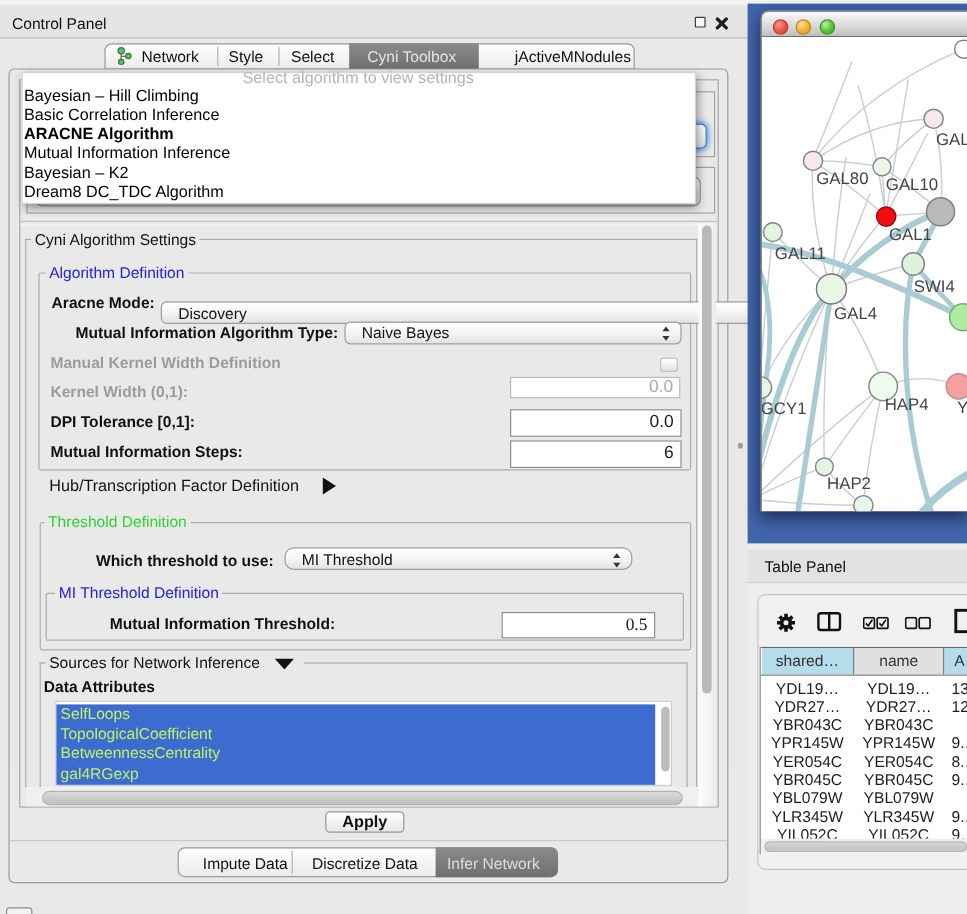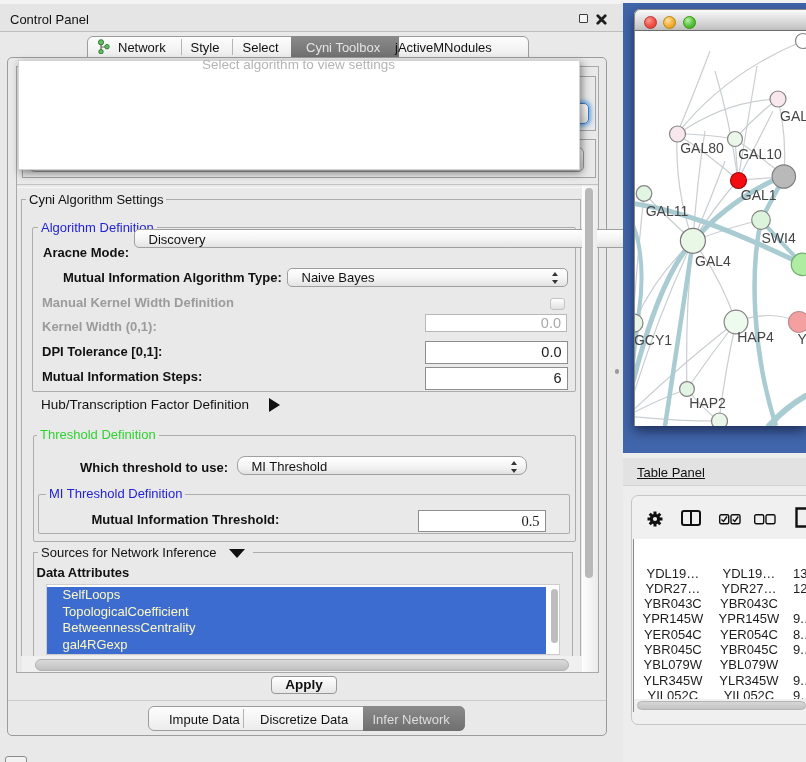--- a/index.html
+++ b/index.html
@@ -45,41 +45,41 @@
   <svg class="abs" style="left:97px;top:39px;" width="14" height="15" viewBox="0 0 14 15">
     <path d="M4 4 V13 M4 8 H9.5" stroke="#6b6b6b" stroke-width="1.2" fill="none"></path>
     <circle cx="4" cy="3.3" r="2.6" fill="#66bb66" stroke="#2c7d2c" stroke-width="1"></circle>
     <circle cx="10" cy="7.7" r="2.2" fill="#66bb66" stroke="#2c7d2c" stroke-width="1"></circle>
     <circle cx="4" cy="12.7" r="2.2" fill="#66bb66" stroke="#2c7d2c" stroke-width="1"></circle>
   </svg>
   <div class="lbl" style="left:118px;top:40px;">Network</div>
   <div class="lbl" style="left:190.5px;top:40px;">Style</div>
   <div class="lbl" style="left:242.5px;top:40px;">Select</div>
   <div class="lbl" style="left:306px;top:40px;color:#e4e4e4;">Cyni Toolbox</div>
-  <div class="lbl" style="left:395px;top:40px;">jActiveMNodules</div>
+  <div class="lbl" style="left:429px;top:40px;">jActiveMNodules</div>
 
   <div class="abs" style="left:7px;top:57px;width:600px;height:679px;border:1px solid #9c9c9c;border-radius:5px;box-sizing:border-box;background:#e9e9e9;"></div>
 
   <div class="abs" style="left:16px;top:66px;width:583px;height:607px;border:1px solid #a8a8a8;box-sizing:border-box;background:#e9e9e9;"></div>
 
   <div class="abs" style="left:22px;top:76px;width:574px;height:55px;border:1px solid #a3a3a3;box-sizing:border-box;"></div>
   <div class="abs" style="left:29px;top:103px;width:558px;height:19px;border:1px solid #3a7bc8;border-radius:5px;background:linear-gradient(#fff,#e2e2e2);box-shadow:0 0 4px 2px rgba(90,160,230,0.9);"></div>
   <div class="abs" style="left:22px;top:139px;width:574px;height:39px;border:1px solid #a3a3a3;box-sizing:border-box;"></div>
   <div class="abs" style="left:29px;top:147px;width:555px;height:25px;border:1px solid #9a9a9a;border-radius:6px;background:linear-gradient(#fff,#d9d9d9);box-sizing:border-box;"></div>
 
   <div class="abs" style="left:17px;top:184px;width:581px;height:2px;border-top:1px solid #c2c2c2;border-bottom:1px solid #f7f7f7;"></div>
 
   <div class="abs" style="left:21px;top:199px;width:560px;height:457px;border:1px solid #adadad;border-bottom:none;box-sizing:border-box;"></div>
   <div class="gtitle" style="left:26px;top:192.5px;color:#111;">Cyni Algorithm Settings</div>
 
   <div class="group" style="left:32px;top:227px;width:542px;height:163px;"></div>
   <div class="gtitle" style="left:38px;top:220.5px;color:#2323d6;">Algorithm Definition</div>
 
   <div class="lbl b" style="left:43px;top:245px;">Aracne Mode:</div>
-  <div class="combo" style="left:133.5px;top:229px;width:510px;height:19px;">
+  <div class="combo" style="left:133.5px;top:251px;width:510px;height:19px;">
     <span class="ct">Discovery</span>
     <span class="arrud" style="right:7.5px;top:3.5px;height:12px;">
         <i class="up"></i>
         <i class="dn"></i>
       </span>
   </div>
   <div class="lbl b" style="left:43px;top:270px;margin-left:20px;">Mutual Information Algorithm Type:</div>
   <div class="combo" style="left:286.5px;top:267.5px;width:281px;height:19px;">
     <span class="ct">Naive Bayes</span>
     <span class="arrud" style="right:7.5px;top:3.5px;height:12px;">
@@ -122,21 +122,21 @@
 
   <div class="abs" style="left:33px;top:552px;width:540px;height:104px;border:1px solid #adadad;border-bottom:none;box-sizing:border-box;"></div>
   <div class="gtitle" style="left:38px;top:545.5px;color:#111;">Sources for Network Inference</div>
   <div class="abs" style="left:216px;top:546px;width:37px;height:13px;background:#e9e9e9;"></div>
   <div class="abs" style="left:229px;top:549px;width:0;height:0;border-left:8px solid transparent;border-right:8px solid transparent;border-top:9px solid #111;"></div>
 
   <div class="lbl b" style="left:36.5px;top:565px;">Data Attributes</div>
 
   <div class="abs" style="left:46px;top:584px;width:514px;height:71px;background:#fff;border:1px solid #cdcdcd;box-sizing:border-box;"></div>
   <div class="abs" style="left:46.5px;top:587px;width:499px;height:67px;background:#3d6cd1;overflow:hidden;">
-    <div style="font-size:13px;color:#fef9c3;padding-left:16px;line-height:16.7px;">SelfLoops<br>TopologicalCoefficient<br>BetweennessCentrality<br>gal4RGexp</div>
+    <div style="font-size:13px;color:#bef264;padding-left:4px;line-height:16.7px;">SelfLoops<br>TopologicalCoefficient<br>BetweennessCentrality<br>gal4RGexp</div>
   </div>
   <div class="abs" style="left:550.5px;top:588.5px;width:7px;height:54.5px;background:#bdbdbd;border-radius:4px;"></div>
 
   <div class="abs" style="left:22px;top:656px;width:561px;height:16px;background:#f0f0f0;"></div>
   <div class="abs" style="left:35px;top:658.5px;width:534px;height:12px;background:linear-gradient(#dadada,#c0c0c0);border:1px solid #b2b2b2;border-radius:6px;box-sizing:border-box;"></div>
 
   <div class="abs" style="left:582px;top:186px;width:15px;height:486px;background:linear-gradient(90deg,#fdfdfd,#ececec);"></div>
   <div class="abs" style="left:584.5px;top:188px;width:8px;height:390px;background:#b9b9b9;border-radius:4.5px;"></div>
 
   <div class="abs" style="left:271px;top:676px;width:66px;height:18px;border:1px solid #989898;border-radius:4px;background:linear-gradient(#fff,#e6e6e6);box-sizing:border-box;text-align:center;font-size:13.5px;font-weight:600;line-height:16px;color:#111;">Apply</div>
@@ -147,20 +147,28 @@
   <div class="abs" style="left:242.5px;top:709px;width:1px;height:19px;background:#b4b4b4;"></div>
   <div class="abs" style="left:362.7px;top:706px;width:102px;height:25px;background:linear-gradient(#8b8b8b,#6f6f6f);border-radius:0 6px 6px 0;"></div>
   <div class="lbl" style="left:169px;top:712px;">Impute Data</div>
   <div class="lbl" style="left:260px;top:712px;">Discretize Data</div>
   <div class="lbl" style="left:372.5px;top:712px;color:#dedede;">Infer Network</div>
 
   <div class="abs" style="left:5px;top:756px;width:20px;height:12px;border:1.5px solid #8a8a8a;border-radius:3px;background:#f2f2f2;"></div>
 
   <div class="abs" style="left:17.5px;top:59.5px;width:562px;height:110px;background:#fff;border:1px solid #d4d4d4;box-sizing:border-box;box-shadow:2px 3px 8px rgba(0,0,0,0.45);z-index:50;padding-left:27px;">
     <div style="position:absolute;left:0;right:0;top:-4px;text-align:center;font-size:13.5px;color:#b4b4b4;">Select algorithm to view settings</div>
+    <div style="position:absolute;left:1.5px;top:11.5px;font-size:13.5px;color:#000;line-height:16px;">
+      Bayesian – Hill Climbing<br>
+      Basic Correlation Inference<br>
+      <span class="b">ARACNE Algorithm</span><br>
+      Mutual Information Inference<br>
+      Bayesian – K2<br>
+      Dream8 DC_TDC Algorithm
+    </div>
   </div>
 
   <div class="abs" style="left:623px;top:3px;width:183px;height:450px;background:#4165aa;"></div>
 
   <div class="abs" style="left:615px;top:369px;width:4px;height:5px;background:#9a9a9a;border-radius:2px;"></div>
 
   <div class="abs" style="left:634px;top:9px;width:172px;height:417px;border-radius:6px 0 0 0;box-shadow:0 5px 12px rgba(5,10,30,0.6),inset 1px 0 0 #8a8a8a;background:#fff;">
     <div class="abs" style="left:0;top:0;width:172px;height:21.5px;border-radius:6px 0 0 0;background:linear-gradient(#fafafa,#c9c9c9 85%,#bdbdbd);border-bottom:1px solid #6e6e6e;box-sizing:border-box;border-left:1px solid #888;border-top:1px solid #888;"></div>
     <div class="abs" style="left:9.5px;top:7px;width:11px;height:11px;border-radius:50%;background:radial-gradient(circle at 35% 30%,#fc9792,#ee5045 55%,#d33a2e);border:0.5px solid #b33"></div>
     <div class="abs" style="left:29px;top:7px;width:11px;height:11px;border-radius:50%;background:radial-gradient(circle at 35% 30%,#ffe0a0,#f3ae38 55%,#d78f1e);border:0.5px solid #b80"></div>
@@ -240,21 +248,21 @@
       <text x="78" y="235" text-anchor="middle">GAL4</text>
       <text x="120.5" y="311" text-anchor="middle">HAP4</text>
       <text x="162.5" y="313">YJ</text>
       <text x="18" y="314" text-anchor="middle">GCY1</text>
       <text x="72.5" y="376.5" text-anchor="middle">HAP2</text>
     </g>
   </svg>
 
   <div class="abs" style="left:623px;top:453px;width:183px;height:309px;background:#ededed;"></div>
   <div class="abs" style="left:623px;top:458px;width:183px;height:27px;background:#e2e2e2;border-bottom:1px solid #d2d2d2;"></div>
-  <div class="lbl" style="left:637px;top:465px;text-decoration:underline;">Table Panel</div>
+  <div class="lbl" style="left:637px;top:465px;">Table Panel</div>
 
   <div class="abs" style="left:630.5px;top:495px;width:200px;height:230px;border:1px solid #c6c6c6;border-radius:7px;background:#f0f0f0;box-sizing:border-box;"></div>
 
   <svg class="abs" style="left:646px;top:510px;" width="18" height="18" viewBox="0 0 18 18">
     <g fill="#111">
       <circle cx="9" cy="9" r="5.2"></circle>
       <g stroke="#111" stroke-width="3">
         <path d="M9 1.5 V16.5 M1.5 9 H16.5"></path>
         <path d="M3.7 3.7 L14.3 14.3 M14.3 3.7 L3.7 14.3"></path>
       </g>
@@ -273,20 +281,25 @@
   <svg class="abs" style="left:754px;top:513.5px;" width="22" height="11" viewBox="0 0 22 11">
     <rect x="0.7" y="0.7" width="9" height="9" rx="1.5" fill="none" stroke="#111" stroke-width="1.4"></rect>
     <rect x="12" y="0.7" width="9" height="9" rx="1.5" fill="none" stroke="#111" stroke-width="1.4"></rect>
   </svg>
   <svg class="abs" style="left:795px;top:507px;" width="11" height="21" viewBox="0 0 11 21">
     <path d="M1.5 1.5 H14 V19.5 H1.5 Z" fill="none" stroke="#111" stroke-width="2.4"></path>
   </svg>
 
   <div class="abs" style="left:633px;top:539px;width:173px;height:173.3px;background:#fff;border-left:1px solid #8a8a8a;overflow:hidden;">
 
+    <div class="abs" style="left:0;top:0;width:173px;height:23.5px;border-top:1px solid #666;border-bottom:1px solid #666;box-sizing:border-box;">
+      <div class="abs" style="left:1px;top:0;width:75.7px;height:21.5px;background:#b5dcea;border-right:1px solid #666;font-size:13px;color:#333;text-align:center;line-height:22px;">shared…</div>
+      <div class="abs" style="left:77.7px;top:0;width:74.5px;height:21.5px;background:#e0e0e0;border-right:1px solid #666;font-size:13px;color:#333;text-align:center;line-height:22px;">name</div>
+      <div class="abs" style="left:153.2px;top:0;width:20px;height:21.5px;background:#b5dcea;font-size:13px;color:#333;padding-left:8px;line-height:22px;">A</div>
+    </div>
 
     <div class="abs" style="left:0;top:23.5px;width:173px;height:136.8px;overflow:hidden;font-size:13px;color:#1d1d1d;">
       <div style="position:absolute;left:1px;top:0;width:75.7px;text-align:center;line-height:15.3px;padding-top:3px;">YDL19…<br>YDR27…<br>YBR043C<br>YPR145W<br>YER054C<br>YBR045C<br>YBL079W<br>YLR345W<br>YIL052C</div>
       <div style="position:absolute;left:77.7px;top:0;width:74.5px;text-align:center;line-height:15.3px;padding-top:3px;">YDL19…<br>YDR27…<br>YBR043C<br>YPR145W<br>YER054C<br>YBR045C<br>YBL079W<br>YLR345W<br>YIL052C</div>
       <div style="position:absolute;left:159px;top:0;width:40px;line-height:15.3px;padding-top:3px;">13…<br>12…<br>&nbsp;<br>9.…<br>8.…<br>9.…<br>&nbsp;<br>9.…<br>9…</div>
     </div>
 
     <div class="abs" style="left:0;top:160.3px;width:173px;height:13px;background:#f0f0f0;">
       <div class="abs" style="left:2.8px;top:1.5px;width:169px;height:9.5px;background:linear-gradient(#d6d6d6,#c3c3c3);border:1px solid #b5b5b5;border-radius:5px;box-sizing:border-box;"></div>
     </div>

